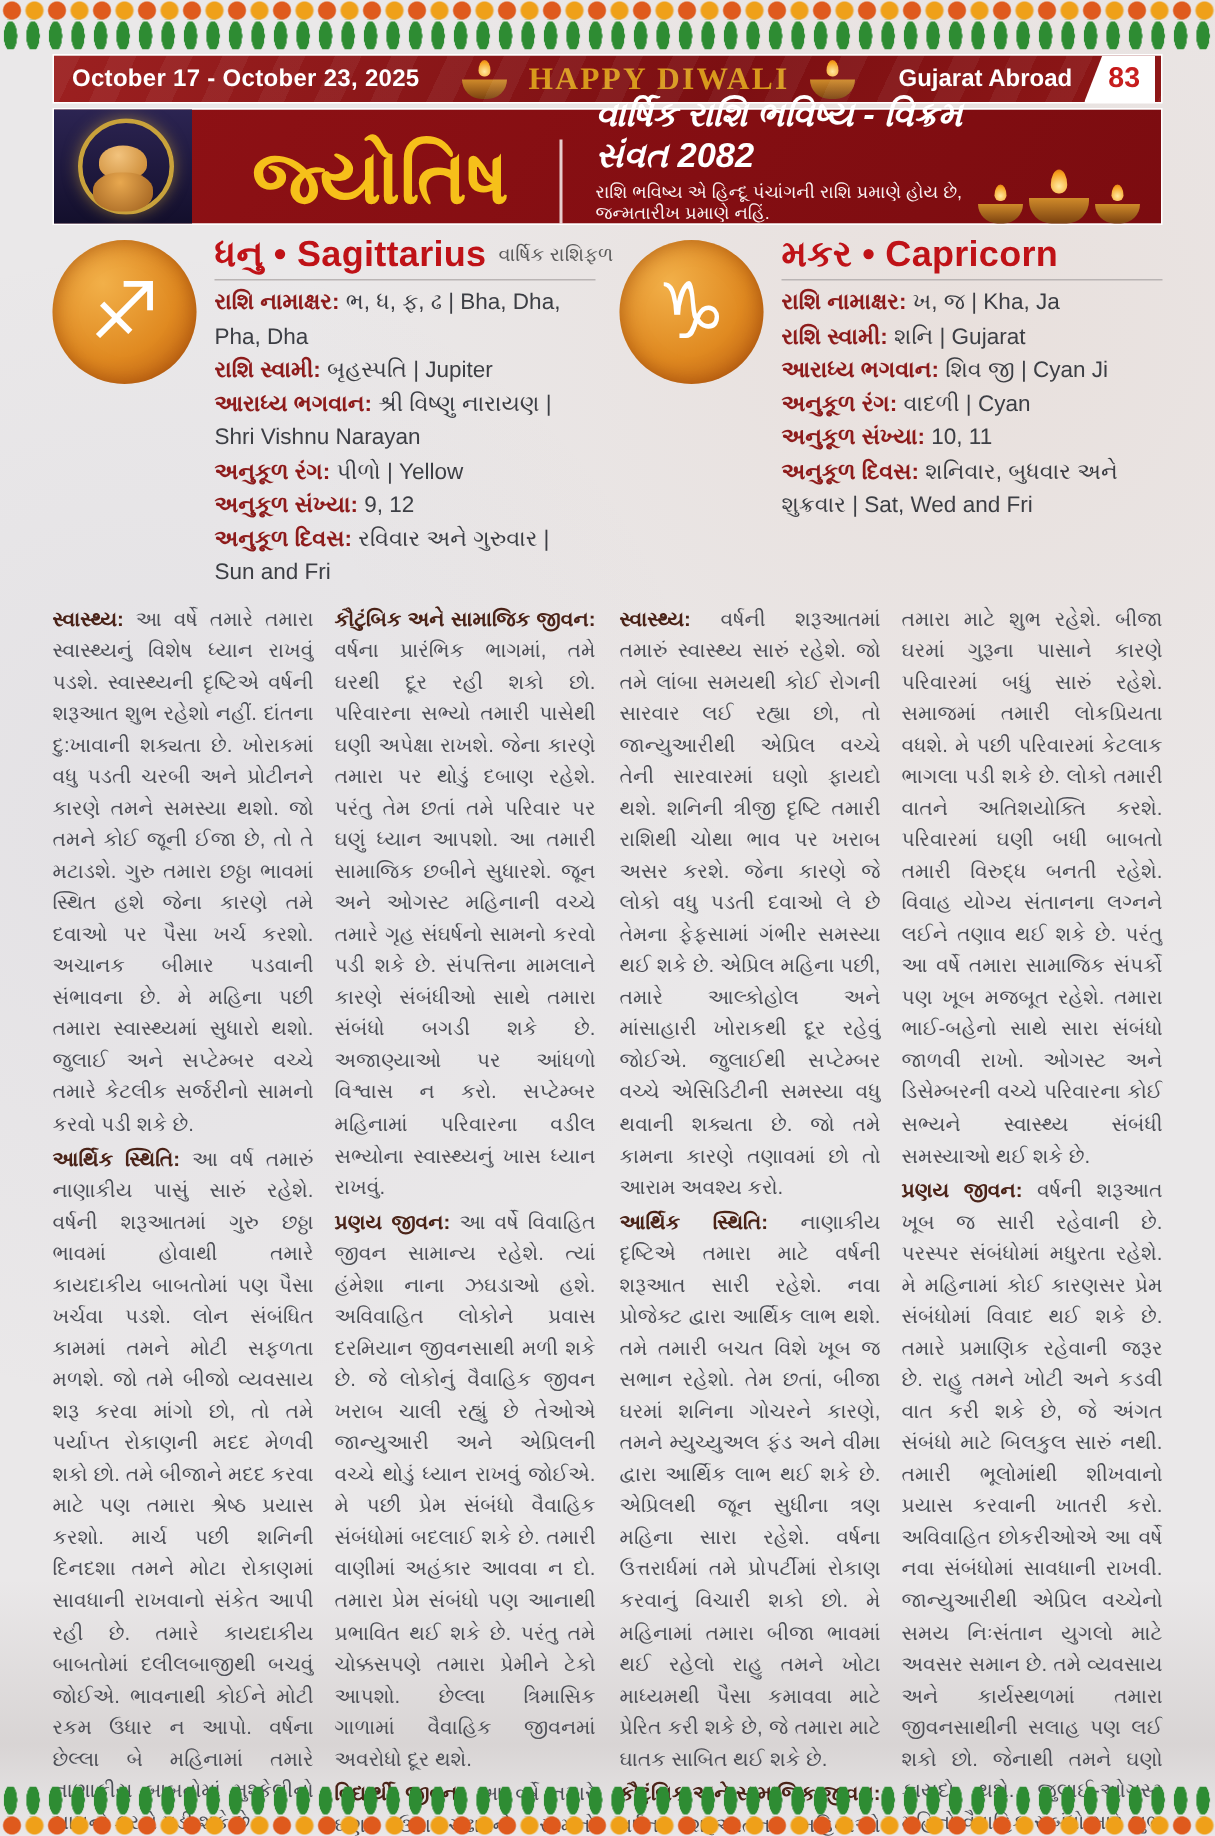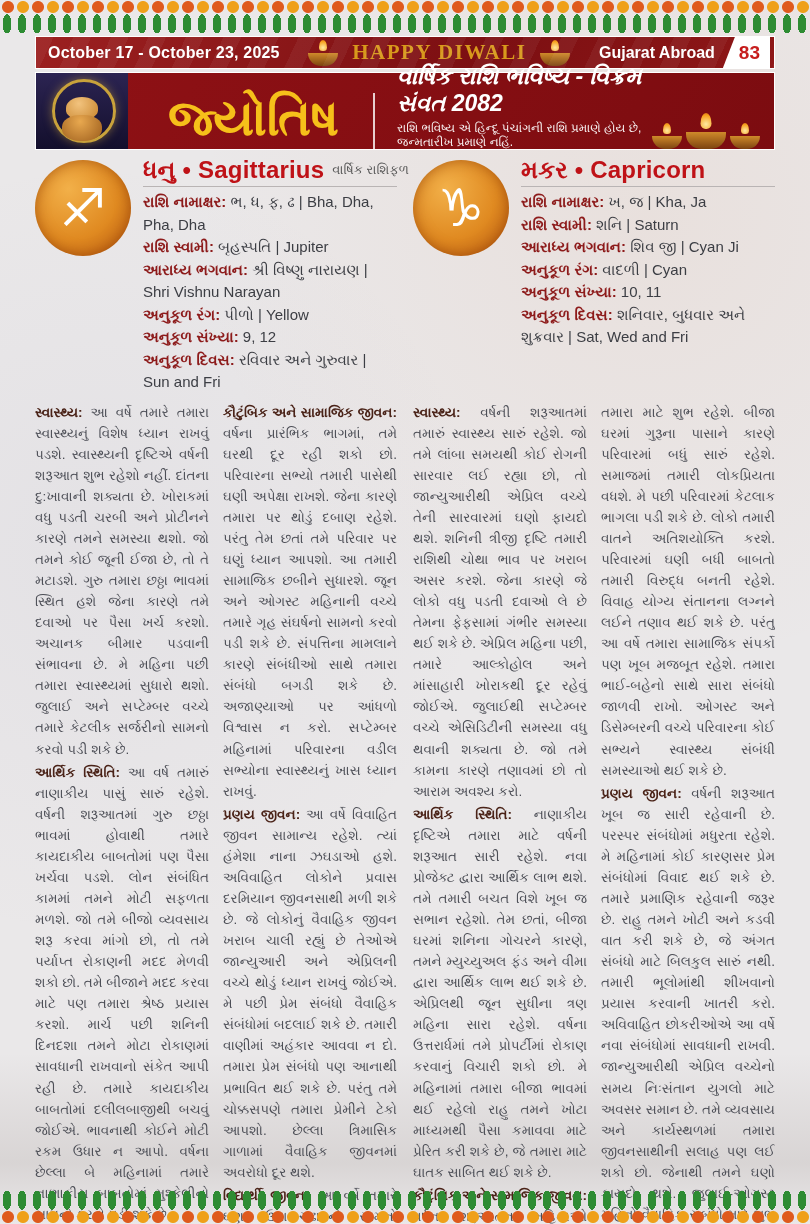--- a/index.html
+++ b/index.html
@@ -170,21 +170,21 @@
       <div class="zodiac-circle">
         <span class="zodiac-glyph">♑</span>
       </div>
       <div class="sign-info">
         <div class="sign-title-row">
           <span class="sign-title">મકર • Capricorn</span>
           <span class="sign-suffix"></span>
         </div>
         <div>
             <div class="detail-row"><b class="dl">રાશિ નામાક્ષર: </b><span class="dv">ખ, જ | Kha, Ja</span></div>
-            <div class="detail-row"><b class="dl">રાશિ સ્વામી: </b><span class="dv">શનિ | Saturn</span></div>
+            <div class="detail-row"><b class="dl">રાશિ સ્વામી: </b><span class="dv">શનિ | Gujarat</span></div>
             <div class="detail-row"><b class="dl">આરાધ્ય ભગવાન: </b><span class="dv">શિવ જી | Cyan Ji</span></div>
             <div class="detail-row"><b class="dl">અનુકૂળ રંગ: </b><span class="dv">વાદળી | Cyan</span></div>
             <div class="detail-row"><b class="dl">અનુકૂળ સંખ્યા: </b><span class="dv">10, 11</span></div>
             <div class="detail-row"><b class="dl">અનુકૂળ દિવસ: </b><span class="dv">શનિવાર, બુધવાર અને શુક્રવાર | Sat, Wed and Fri</span></div>
           </div>
       </div>
     </div>
   </div>
 
   <div class="body-row">

